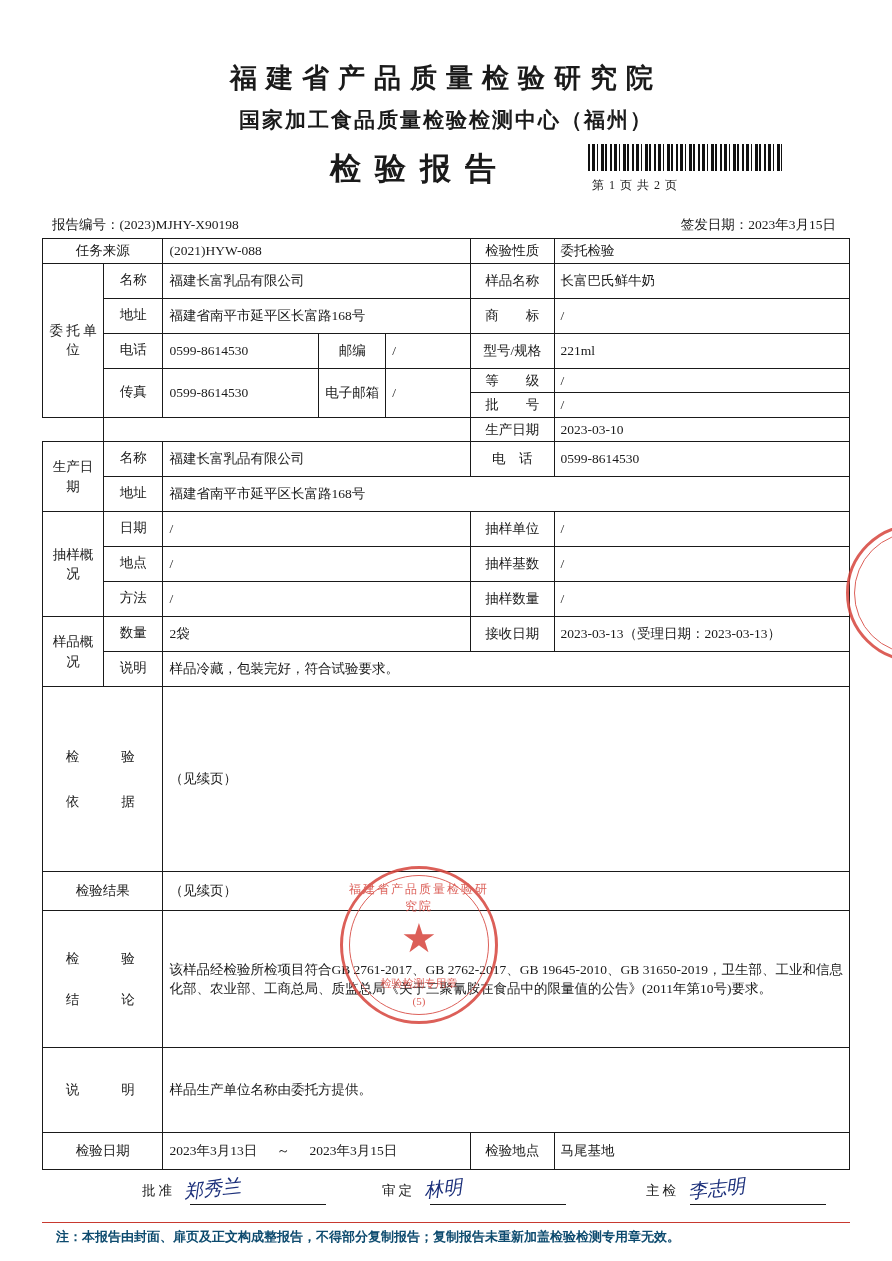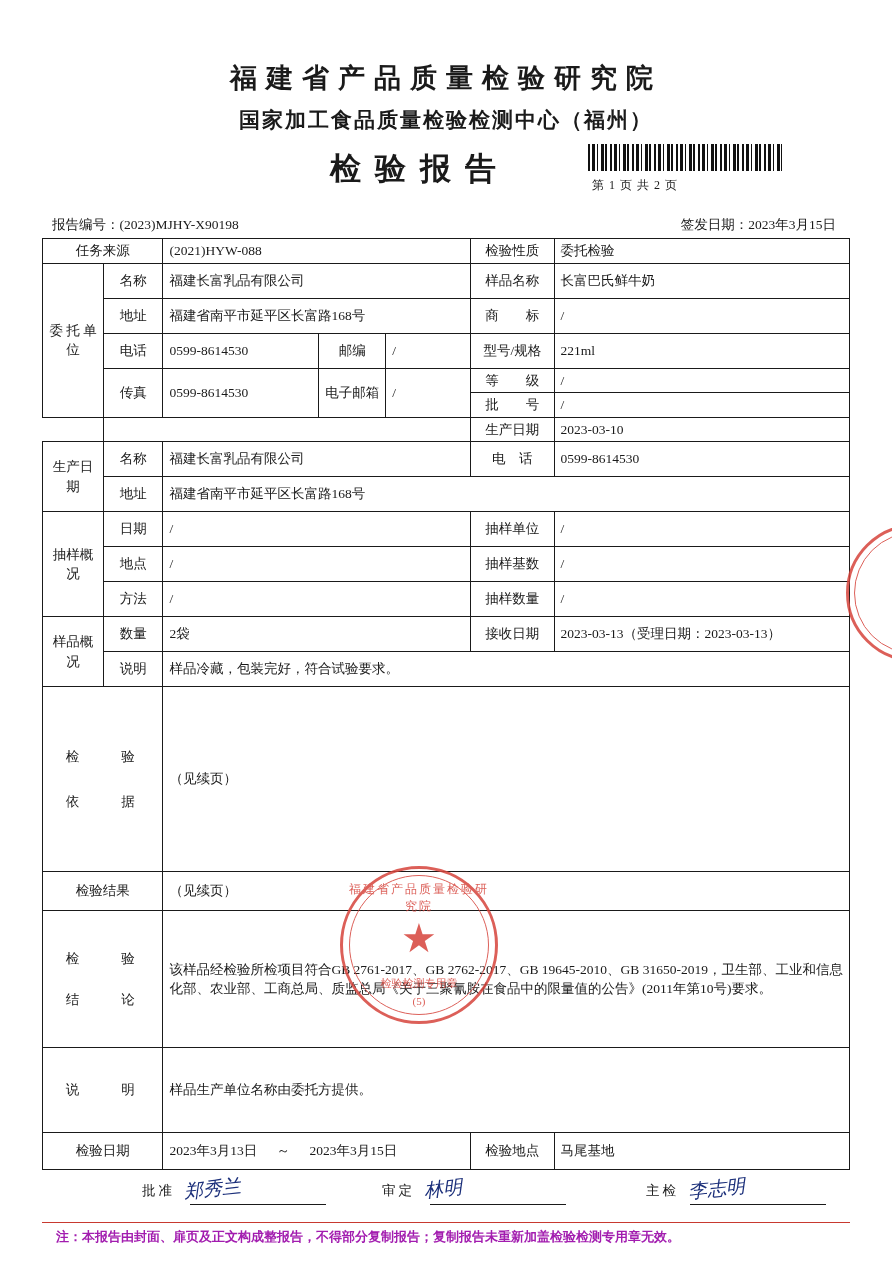--- a/index.html
+++ b/index.html
@@ -120,21 +120,21 @@
   }
   .vlbl {
     text-align: center;
     font-size: 13.5px;
     line-height: 1.9;
   }
   .val {
     text-align: left;
     padding-left: 8px;
   }
-  .tall { height: 30px; }
+  .tall { height: 30px; font-family: Liberation Mono, monospace; }
 
   .concl-text {
     line-height: 1.75;
     padding: 6px 4px 6px 8px;
   }
 
   
   .sig-row {
     position: absolute;
     left: 42px;
@@ -172,21 +172,21 @@
     width: 808px;
     border-top: 1px solid #c8392f;
   }
   .footer-note {
     position: absolute;
     left: 56px;
     top: 1228px;
     width: 800px;
     font-size: 13px;
     font-weight: bold;
-    color: #a21caf;
+    color: #0c4a6e;
   }
 
   
   .stamp {
     position: absolute;
     border: 3px solid #d6443c;
     border-radius: 50%;
     color: #d6443c;
     opacity: 0.85;
     pointer-events: none;

